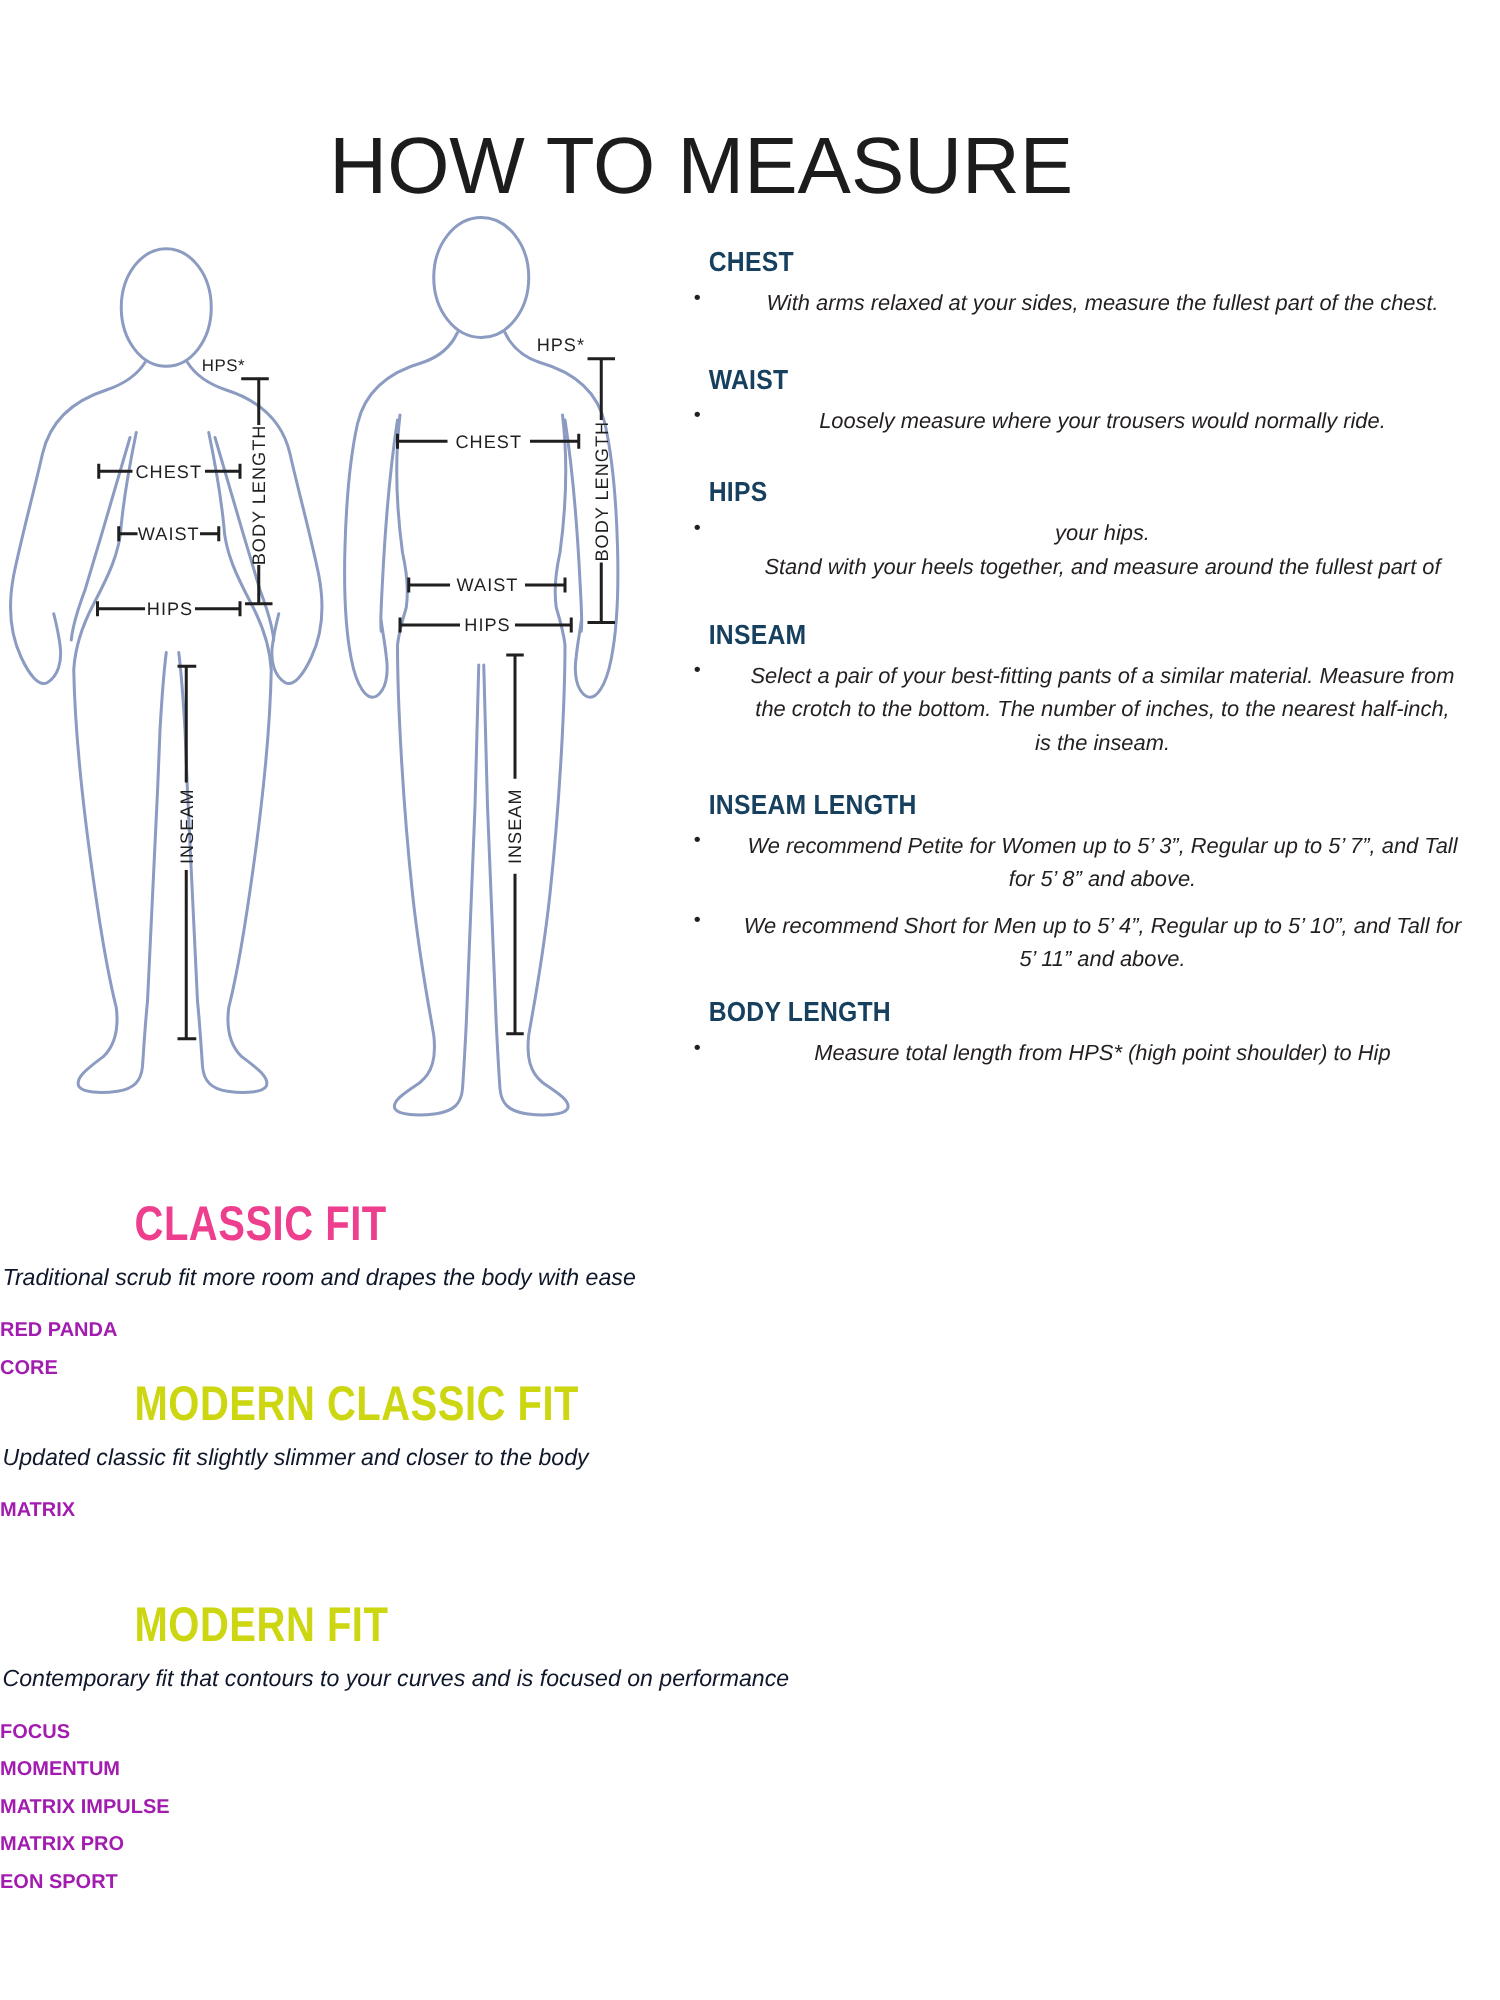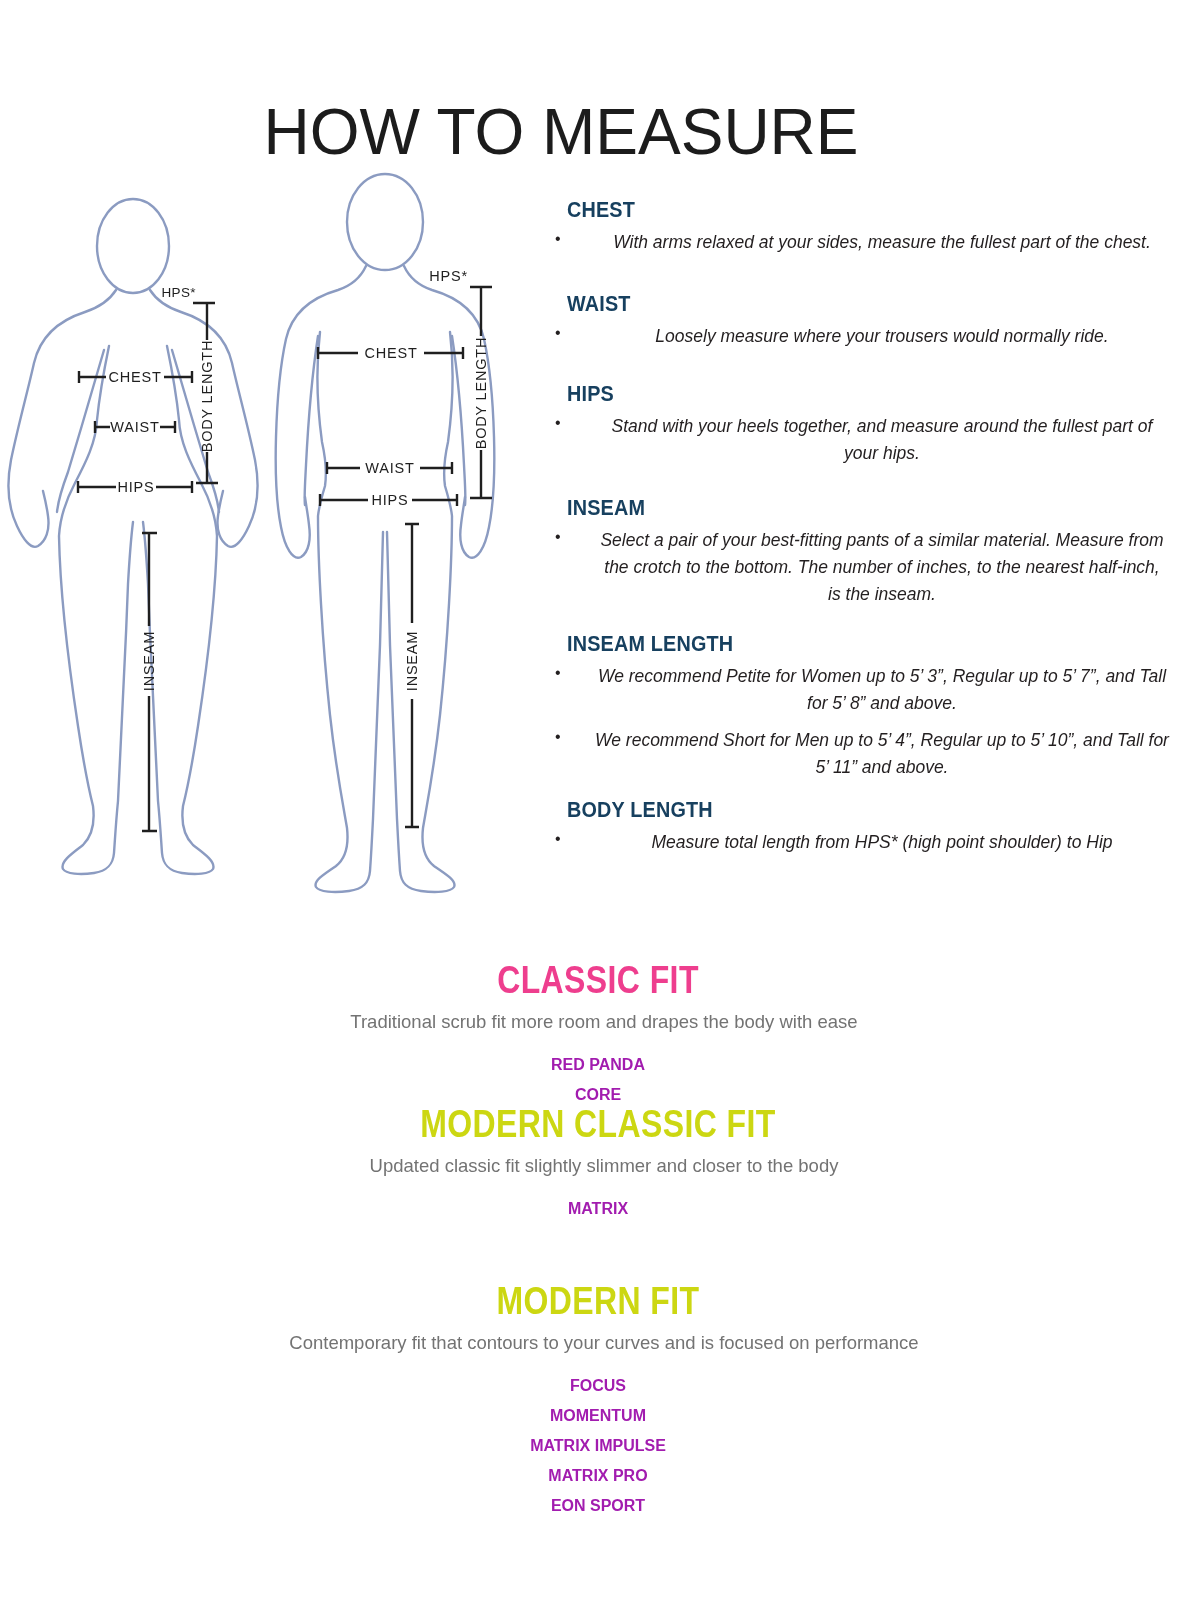--- a/index.html
+++ b/index.html
@@ -22,27 +22,27 @@
     margin:0 0 6px 12px;font-size:22px;font-weight:700;color:#17405f;
     transform:scaleX(.9);transform-origin:left center;letter-spacing:.2px;
   }
   .bullet{position:relative;padding-left:14px;margin-bottom:6px;}
   .bullet .dot{position:absolute;left:0;top:1px;font-style:normal;font-size:16px;color:#231f20;}
   .bullet .line{display:block;font-style:italic;font-size:17.5px;line-height:27px;white-space:nowrap;color:#231f20;text-align:center;}
   .sec-chest{top:197px;} .sec-waist{top:291px;} .sec-hips{top:381px;}
   .sec-inseam{top:495px;} .sec-inseam-length{top:631px;} .sec-body-length{top:797px;}
   .sec-inseam-length .bullet{margin-bottom:10px;}
 
-  .fit{position:absolute;left:0;width:1196px;text-align:center;}
+  .fit{position:absolute;left:0;width:1196px;}
   .fit h2{
     margin:0;font-size:39px;font-weight:700;letter-spacing:.5px;
     transform:scaleX(.82);transform-origin:center;white-space:nowrap;
   }
   .fit .desc{
-    margin:9px 0 0 12px;font-size:18.5px;color:#737373;white-space:nowrap;
+    margin:9px 0 0 2px;font-style:italic;font-size:18.5px;color:#0f172a;white-space:nowrap;
   }
   .fit .lines{margin-top:17px;}
   .fit .lines div{font-size:16px;font-weight:700;color:#a21caf;line-height:30px;white-space:nowrap;}
   .fit-classic{top:958px;} .fit-modern-classic{top:1102px;} .fit-modern{top:1279px;}
 </style>
 </head>
 <body>
 
 <h1 class="page-title">HOW TO MEASURE</h1>
 
@@ -118,22 +118,22 @@
   <div class="bullet">
     <span class="dot">•</span>
     <span class="line">Loosely measure where your trousers would normally ride.</span>
   </div>
 </section>
 
 <section class="inst sec-hips">
   <h3>HIPS</h3>
   <div class="bullet">
     <span class="dot">•</span>
+    <span class="line">your hips.</span>
     <span class="line">Stand with your heels together, and measure around the fullest part of</span>
-    <span class="line">your hips.</span>
   </div>
 </section>
 
 <section class="inst sec-inseam">
   <h3>INSEAM</h3>
   <div class="bullet">
     <span class="dot">•</span>
     <span class="line">Select a pair of your best-fitting pants of a similar material. Measure from</span>
     <span class="line">the crotch to the bottom. The number of inches, to the nearest half-inch,</span>
     <span class="line">is the inseam.</span>

